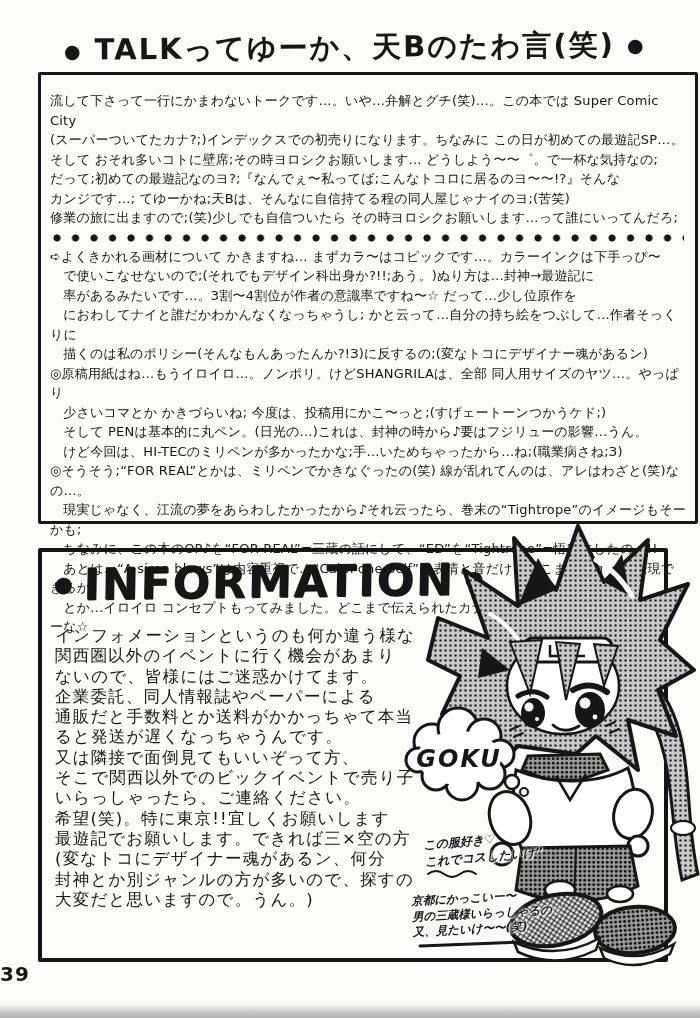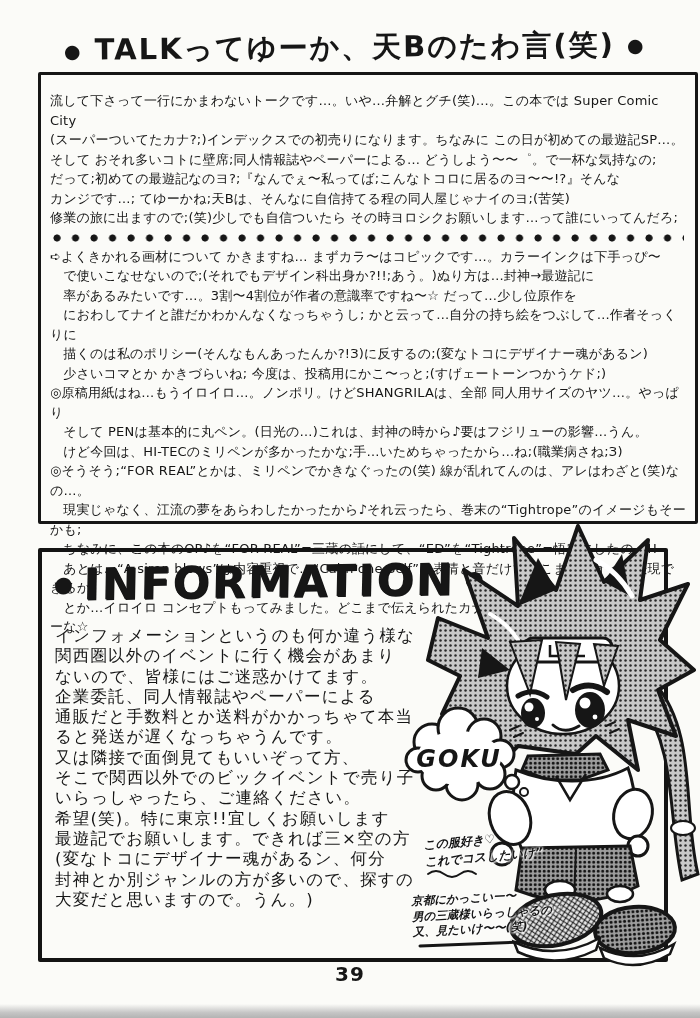--- a/index.html
+++ b/index.html
@@ -33,55 +33,55 @@
 
   .illustration { position:absolute; left:398px; top:518px; width:302px; height:452px;
     overflow:hidden;font-style:italic; }
   .illustration svg { position:absolute; left:0; top:0; }
   .note { position:absolute; font-weight:600;
     text-shadow:0 0 3px #fff, 0 0 3px #fff, 1px 1px 2px #fff; }
   .note .line { white-space:nowrap; }
   .note1 { left:26px; top:314px; font-size:12px; line-height:17px; transform:rotate(-5deg); }
   .note2 { left:14px; top:372px; font-size:11.5px; line-height:15.5px; transform:rotate(-3deg); }
 
-  .page-number { position:absolute; left:0; right:0; top:962px; text-align:center;
+  .page-number { position:absolute; left:0; right:0; top:962px; 
     font-size:20px; font-weight:600; letter-spacing:1px; }
 
   .scan-shadow { position:absolute; left:0; right:0; bottom:0; height:14px;
     background:linear-gradient(rgba(200,200,200,0), #c6c6c6 60%, #b3b3b3); }
 </style>
 </head>
 <body>
 
 <div class="page">
 
   <header class="page-title">
     <span class="dot">●</span>
     <span class="title-text">TALKってゆーか、天Bのたわ言(笑)</span>
     <span class="dot">●</span>
   </header>
 
   <section class="talk-box">
     <div class="talk-text">
         <div class="line">流して下さって一行にかまわないトークです…。いや…弁解とグチ(笑)…。この本では Super Comic City</div>
         <div class="line">(スーパーついてたカナ?;)インデックスでの初売りになります。ちなみに この日が初めての最遊記SP…。</div>
-        <div class="line">そして おそれ多いコトに壁席;同人情報誌やペーパーによる… どうしよう〜〜゜。で一杯な気持なの;</div>
+        <div class="line">そして おそれ多いコトに壁席;その時ヨロシクお願いします… どうしよう〜〜゜。で一杯な気持なの;</div>
         <div class="line">だって;初めての最遊記なのヨ?;『なんでぇ〜私ってば;こんなトコロに居るのヨ〜〜!?』そんな</div>
         <div class="line">カンジです…; てゆーかね;天Bは、そんなに自信持てる程の同人屋じゃナイのヨ;(苦笑)</div>
         <div class="line">修業の旅に出ますので;(笑)少しでも自信ついたら その時ヨロシクお願いします…って誰にいってんだろ;</div>
       </div>
     <div class="dotted-divider"></div>
     <div class="talk-text">
         <div class="line">➪よくきかれる画材について かきますね… まずカラ〜はコピックです…。カラーインクは下手っぴ〜</div>
         <div class="line">　で使いこなせないので;(それでもデザイン科出身か?!!;あう。)ぬり方は…封神→最遊記に</div>
         <div class="line">　率があるみたいです…。3割〜4割位が作者の意識率ですね〜☆ だって…少し位原作を</div>
         <div class="line">　におわしてナイと誰だかわかんなくなっちゃうし; かと云って…自分の持ち絵をつぶして…作者そっくりに</div>
         <div class="line">　描くのは私のポリシー(そんなもんあったんか?!З)に反するの;(変なトコにデザイナー魂があるン)</div>
+        <div class="line">◎原稿用紙はね…もうイロイロ…。ノンポリ。けどSHANGRILAは、全部 同人用サイズのヤツ…。やっぱり</div>
         <div class="line">　少さいコマとか かきづらいね; 今度は、投稿用にかこ〜っと;(すげェートーンつかうケド;)</div>
-        <div class="line">◎原稿用紙はね…もうイロイロ…。ノンポリ。けどSHANGRILAは、全部 同人用サイズのヤツ…。やっぱり</div>
         <div class="line">　そして PENは基本的に丸ペン。(日光の…)これは、封神の時から♪要はフジリューの影響…うん。</div>
         <div class="line">　けど今回は、HI-TECのミリペンが多かったかな;手…いためちゃったから…ね;(職業病さね;З)</div>
         <div class="line">◎そうそう;“FOR REAL”とかは、ミリペンでかきなぐったの(笑) 線が乱れてんのは、アレはわざと(笑)なの…。</div>
         <div class="line">　現実じゃなく、江流の夢をあらわしたかったから♪それ云ったら、巻末の“Tightrope”のイメージもそーかも;</div>
         <div class="line">　ちなみに、この本のOP♪を“FOR REAL”=三蔵の話にして、“ED”を“Tightrope”=悟空にしたの…!!</div>
         <div class="line">　あとは…“A siren blows”は内容重視で…“Calm one Self”は表情と音だけでどこまでヤオイを表現できるか</div>
         <div class="line">　とか…イロイロ コンセプトもってみました。どこまで伝えられたカナ;ドキドキ。感想くれるとうれしーな☆</div>
       </div>
   </section>
 

